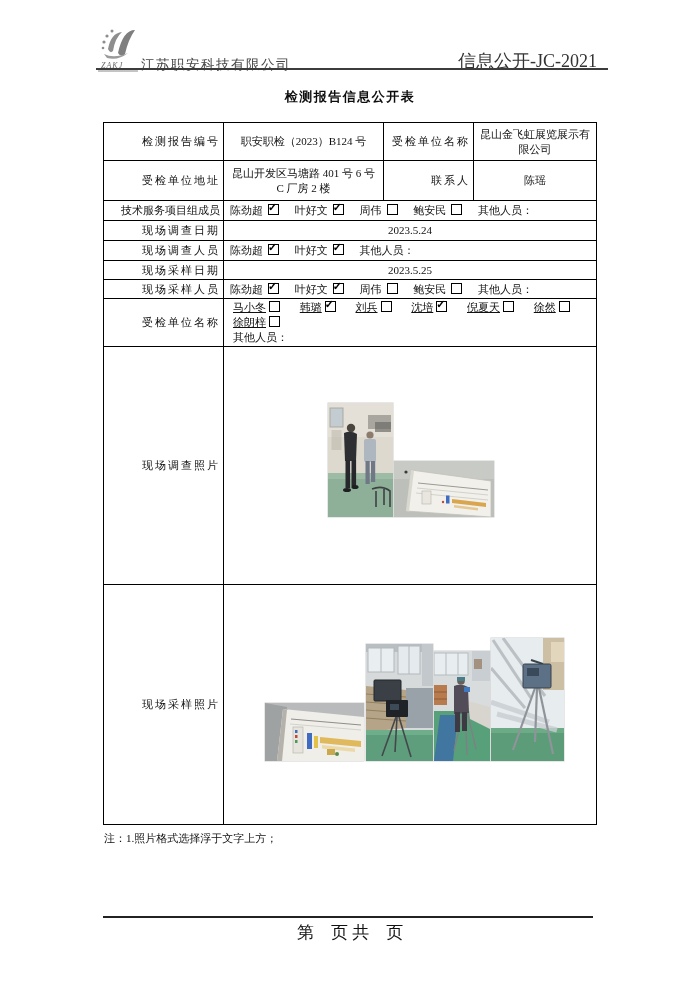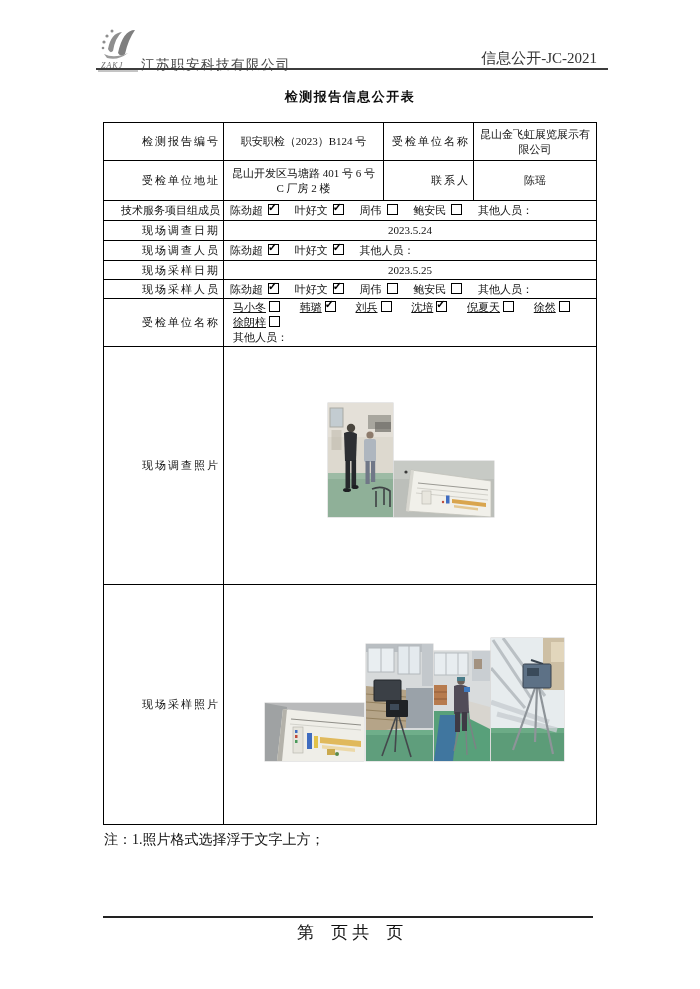--- a/index.html
+++ b/index.html
@@ -1,21 +1,21 @@
 <!DOCTYPE html>
 <html><head>
 <meta charset="utf-8">
 <style>
   html,body{margin:0;padding:0;background:#ffffff;}
   .page{position:relative;width:700px;height:965px;background:#ffffff;overflow:hidden;
         font-family:"Liberation Serif","DejaVu Serif",serif;color:#111;}
   
   .logo{position:absolute;left:98px;top:27px;width:44px;height:46px;}
   .company{position:absolute;left:141px;top:56px;font-size:13.5px;color:#454545;letter-spacing:1.5px;}
-  .doccode{position:absolute;right:103px;top:49px;font-size:15px;color:#333;}
+  .doccode{position:absolute;right:103px;top:49px;font-size:18px;color:#333;}
   .header-rule{position:absolute;left:96px;top:68px;width:512px;height:2px;background:#3c3c3c;}
   
   .title{position:absolute;left:0;top:88px;width:100%;text-align:center;
          font-size:13px;font-weight:700;letter-spacing:1.5px;color:#0d0d0d;}
   
   table.form{position:absolute;left:103px;top:122px;width:493px;border-collapse:collapse;
              table-layout:fixed;border:1.5px solid #000;}
   td{border:1px solid #000;font-size:11px;padding:1px 3px;vertical-align:middle;line-height:15px;}
   td.lab{text-align:right;letter-spacing:2px;}
   td.lab.tight{letter-spacing:0;}
@@ -37,21 +37,21 @@
   td.photocell{position:relative;padding:0;}
   .photo{position:absolute;box-shadow:0 0 0 .5px #cfcfcf;}
   .photo svg{display:block;width:100%;height:100%;}
   .p-a{left:104px;top:56px;width:65px;height:114px;}
   .p-b{left:170px;top:114px;width:100px;height:56px;}
   .p-c{left:41px;top:118px;width:99px;height:58px;}
   .p-d{left:142px;top:59px;width:67px;height:117px;}
   .p-e{left:210px;top:66px;width:56px;height:110px;}
   .p-f{left:267px;top:53px;width:73px;height:123px;}
   
-  .note{position:absolute;left:104px;top:831px;font-size:14px;color:#111;}
+  .note{position:absolute;left:104px;top:831px;font-size:11px;color:#111;}
   .footer-rule{position:absolute;left:103px;top:916px;width:490px;height:1.5px;background:#222;}
   .footer-text{position:absolute;left:0;top:921px;width:100%;text-align:center;font-size:17px;color:#111;}
 </style>
 </head>
 <body>
 
 <div class="page">
 
   <div class="logo">
     <svg viewBox="0 0 44 46">

